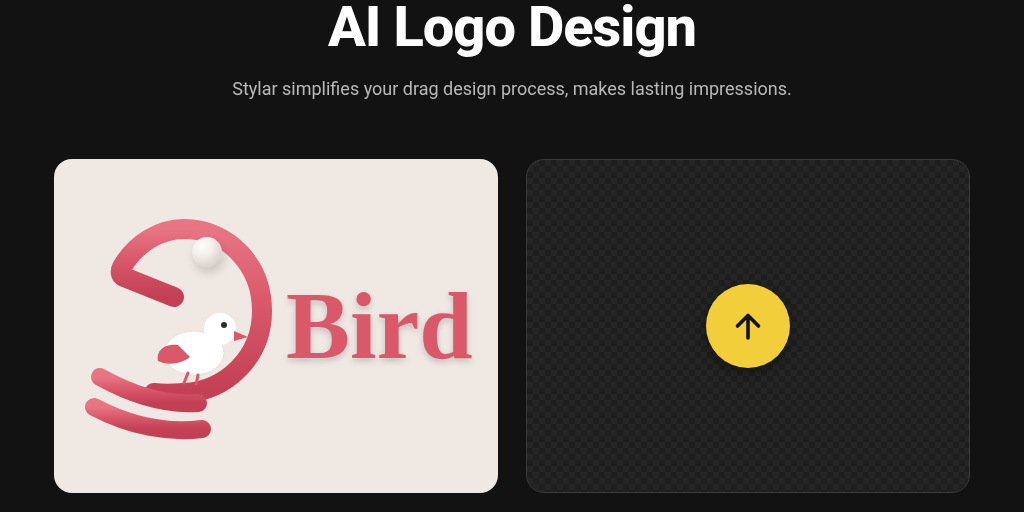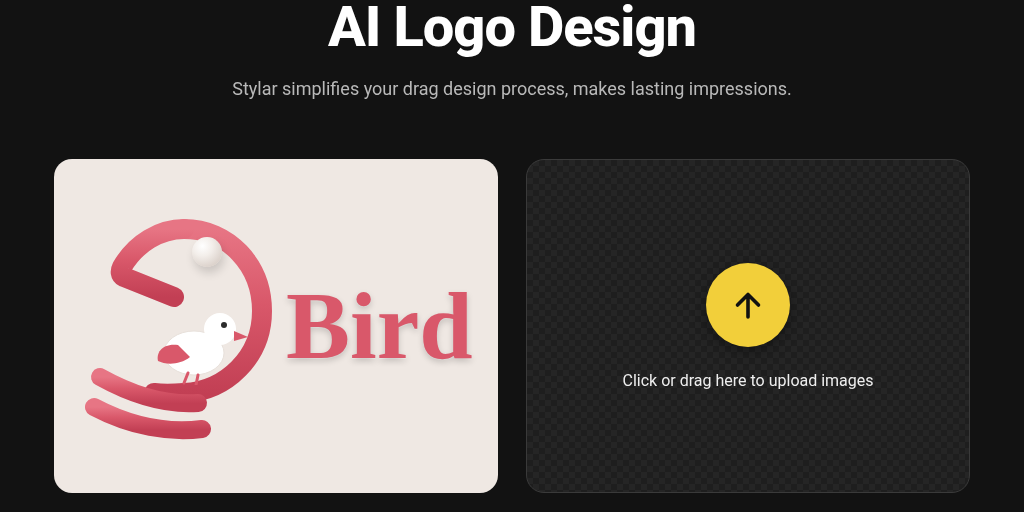--- a/index.html
+++ b/index.html
@@ -166,16 +166,15 @@
       <div class="logo-word">Bird</div>
     </div>
   </div>
 
   <div class="card upload-card">
     <div class="upload-btn">
       <svg width="36" height="36" viewBox="0 0 24 24">
         <path d="M12 20 V5 M12 5 L5 12 M12 5 L19 12" fill="none" stroke="#111" stroke-width="2.4" stroke-linecap="round" stroke-linejoin="round"></path>
       </svg>
     </div>
-    <div class="upload-text">Click or drag here to upload images</div>
   </div>
 
 </div>
 
 </body></html>

